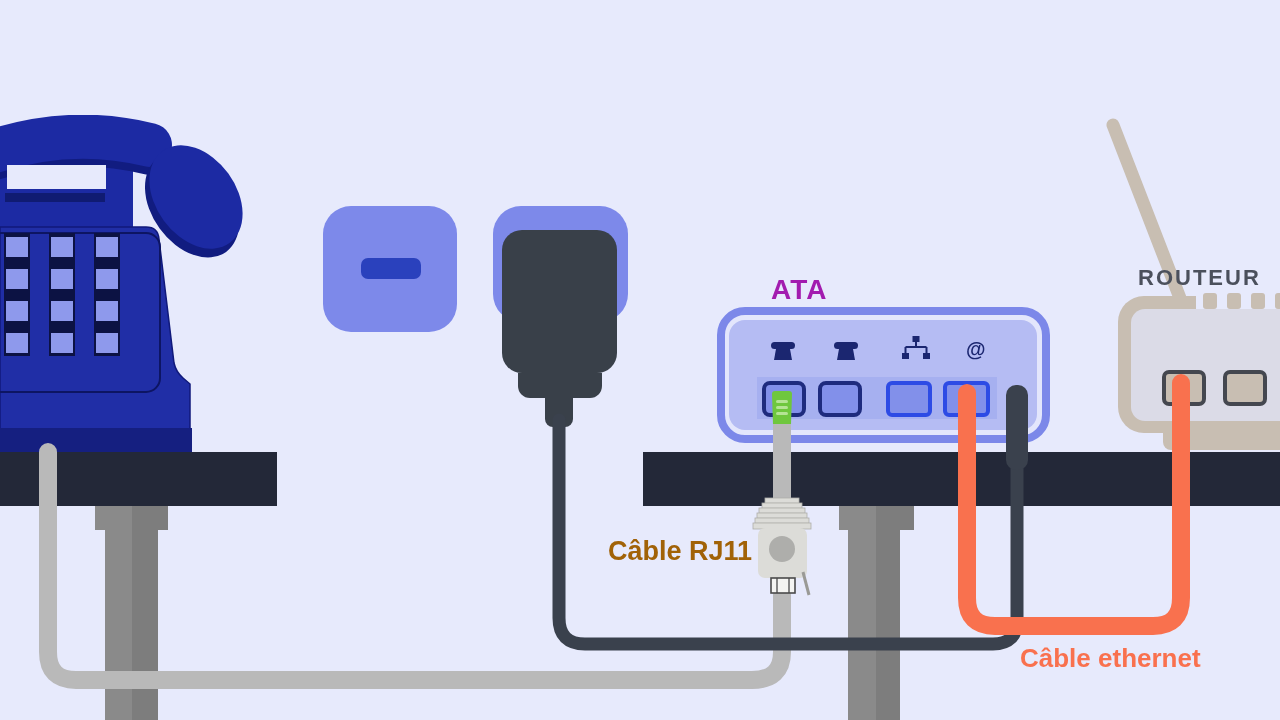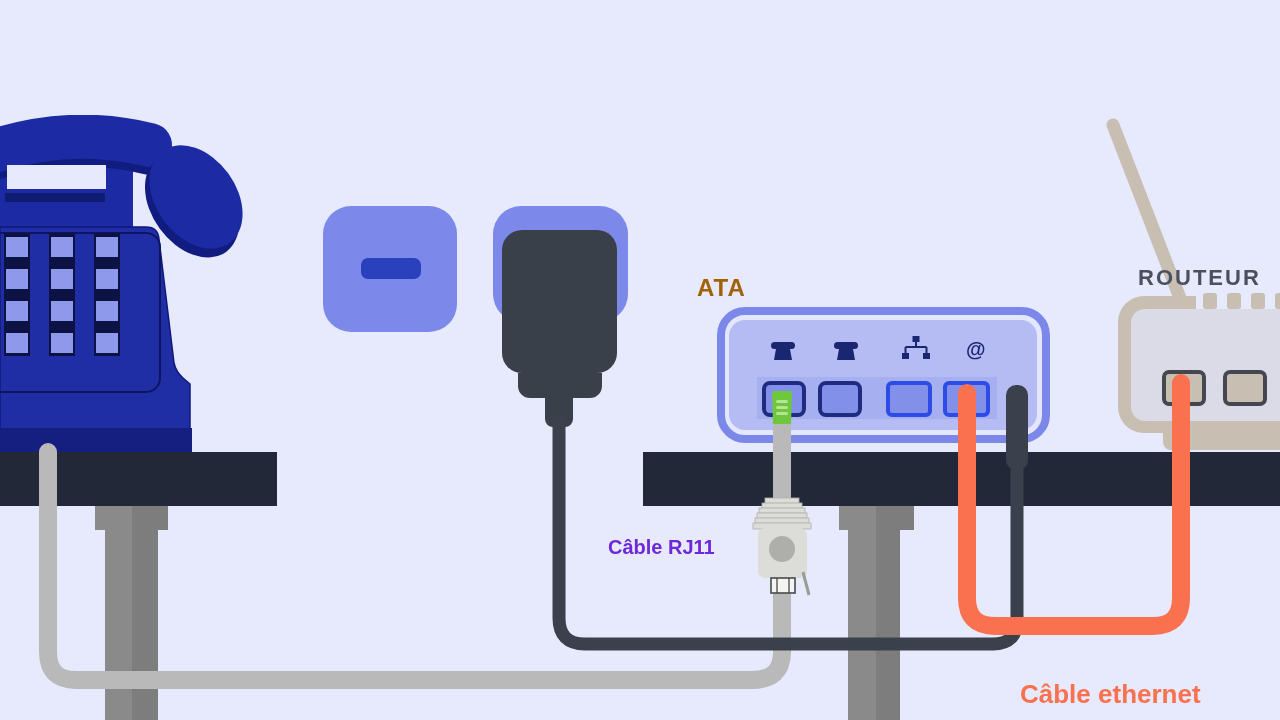--- a/index.html
+++ b/index.html
@@ -2,25 +2,25 @@
 <html><head>
 <meta charset="utf-8">
 <style>
   html,body{margin:0;padding:0;background:#cfd3e8;}
   #stage{
     position:relative;width:1280px;height:720px;overflow:hidden;
     background:#e7eafc;font-family:"Liberation Sans","DejaVu Sans",sans-serif;
   }
   .abs{position:absolute;}
   .label{font-weight:bold;white-space:nowrap;}
-  #lbl-ata{left:697px;top:274px;font-size:24px;letter-spacing:1px;color:#a16207;}
+  #lbl-ata{left:771px;top:274px;font-size:28px;letter-spacing:1px;color:#a21caf;}
   #lbl-router{left:1138px;top:265px;font-size:22px;letter-spacing:2px;color:#4b505c;}
-  #lbl-rj11{left:608px;top:536px;font-size:20px;color:#6d28d9;}
+  #lbl-rj11{left:608px;top:536px;font-size:27px;color:#a16207;}
   #lbl-power{left:586px;top:604px;font-size:26px;color:#3b404d;}
-  #lbl-eth{left:1020px;top:643px;font-size:26px;color:#f9714e;margin-top:36px;}
+  #lbl-eth{left:1020px;top:643px;font-size:26px;color:#f9714e;}
   
   #socket-left{left:323px;top:206px;width:134px;height:126px;border-radius:28px;background:#7d89ea;}
   #socket-left-slot{left:361px;top:258px;width:60px;height:21px;border-radius:7px;background:#2a41bd;}
   #socket-right{left:493px;top:206px;width:135px;height:116px;border-radius:28px;background:#7d89ea;}
   #adapter-body{left:502px;top:230px;width:115px;height:143px;border-radius:20px;background:#394049;}
   #adapter-step1{left:518px;top:373px;width:84px;height:25px;border-radius:0 0 12px 12px;background:#394049;}
   #adapter-step2{left:545px;top:398px;width:28px;height:29px;border-radius:0 0 8px 8px;background:#394049;}
   
   #ata-outer{left:717px;top:307px;width:333px;height:136px;border-radius:28px;background:#e3e6fc;border:8px solid #7c88e9;box-sizing:border-box;}
   #ata-inner{left:729px;top:320px;width:308px;height:110px;border-radius:16px;background:#b5bcf3;}

